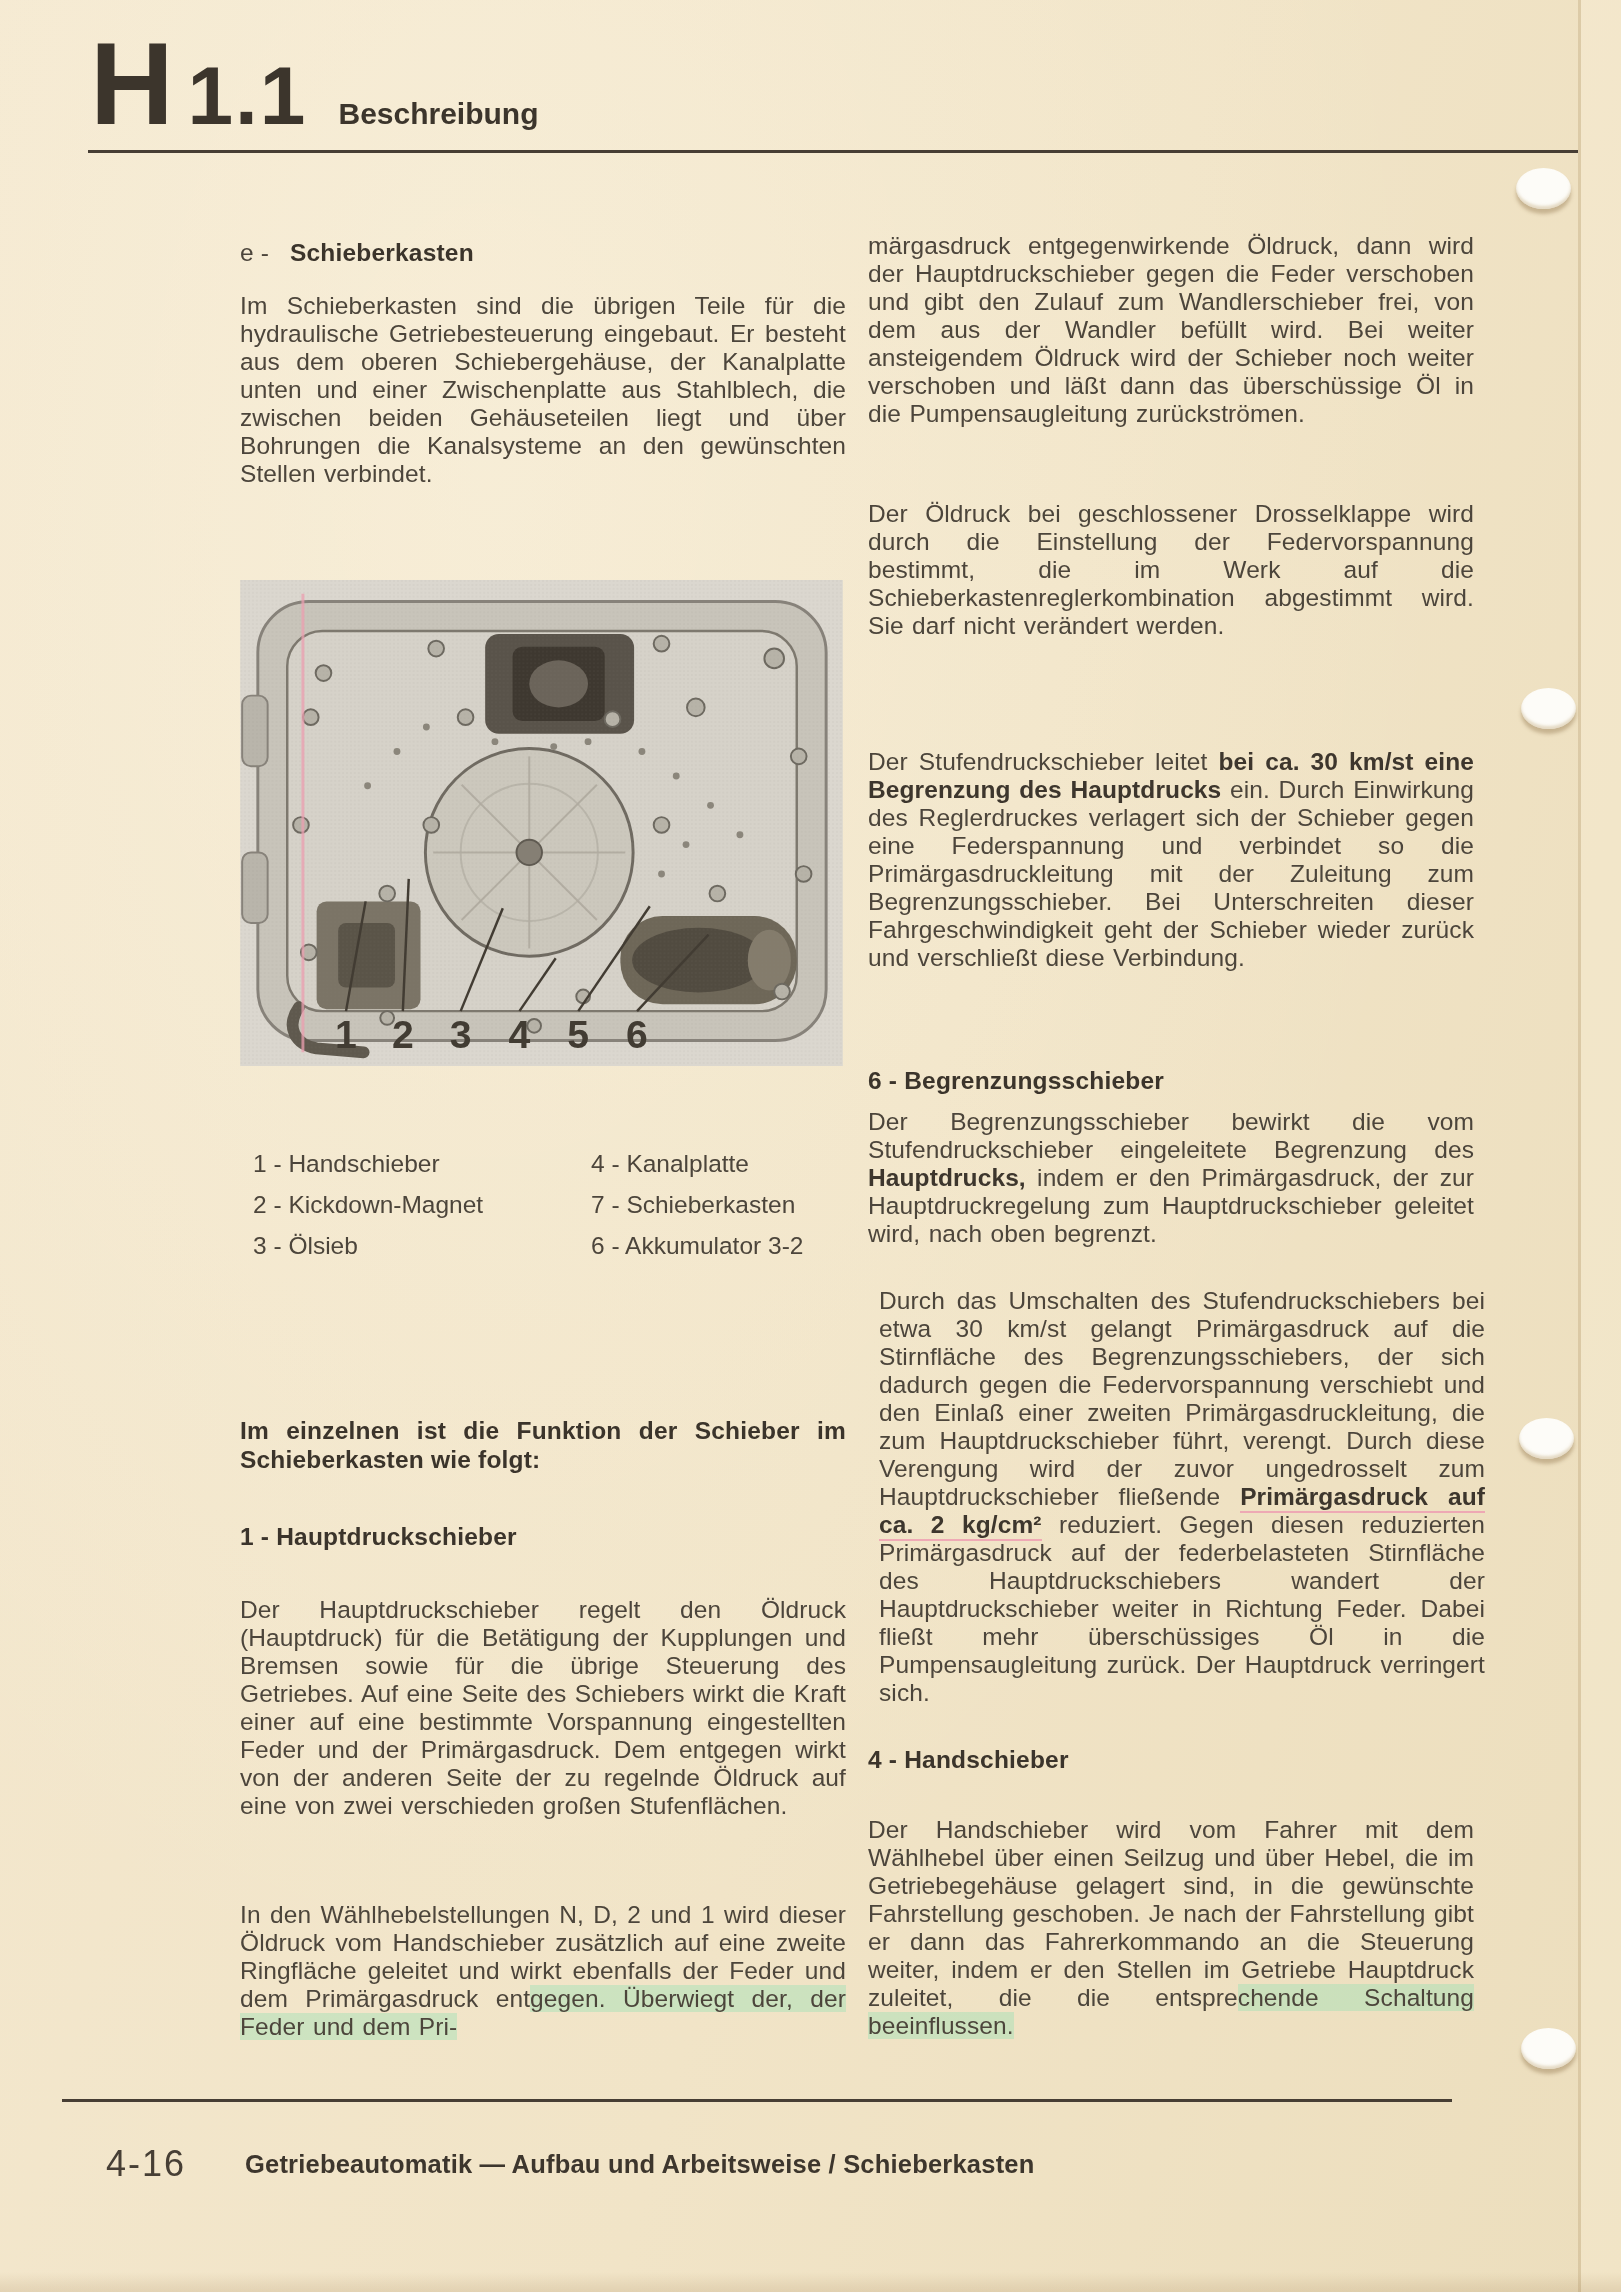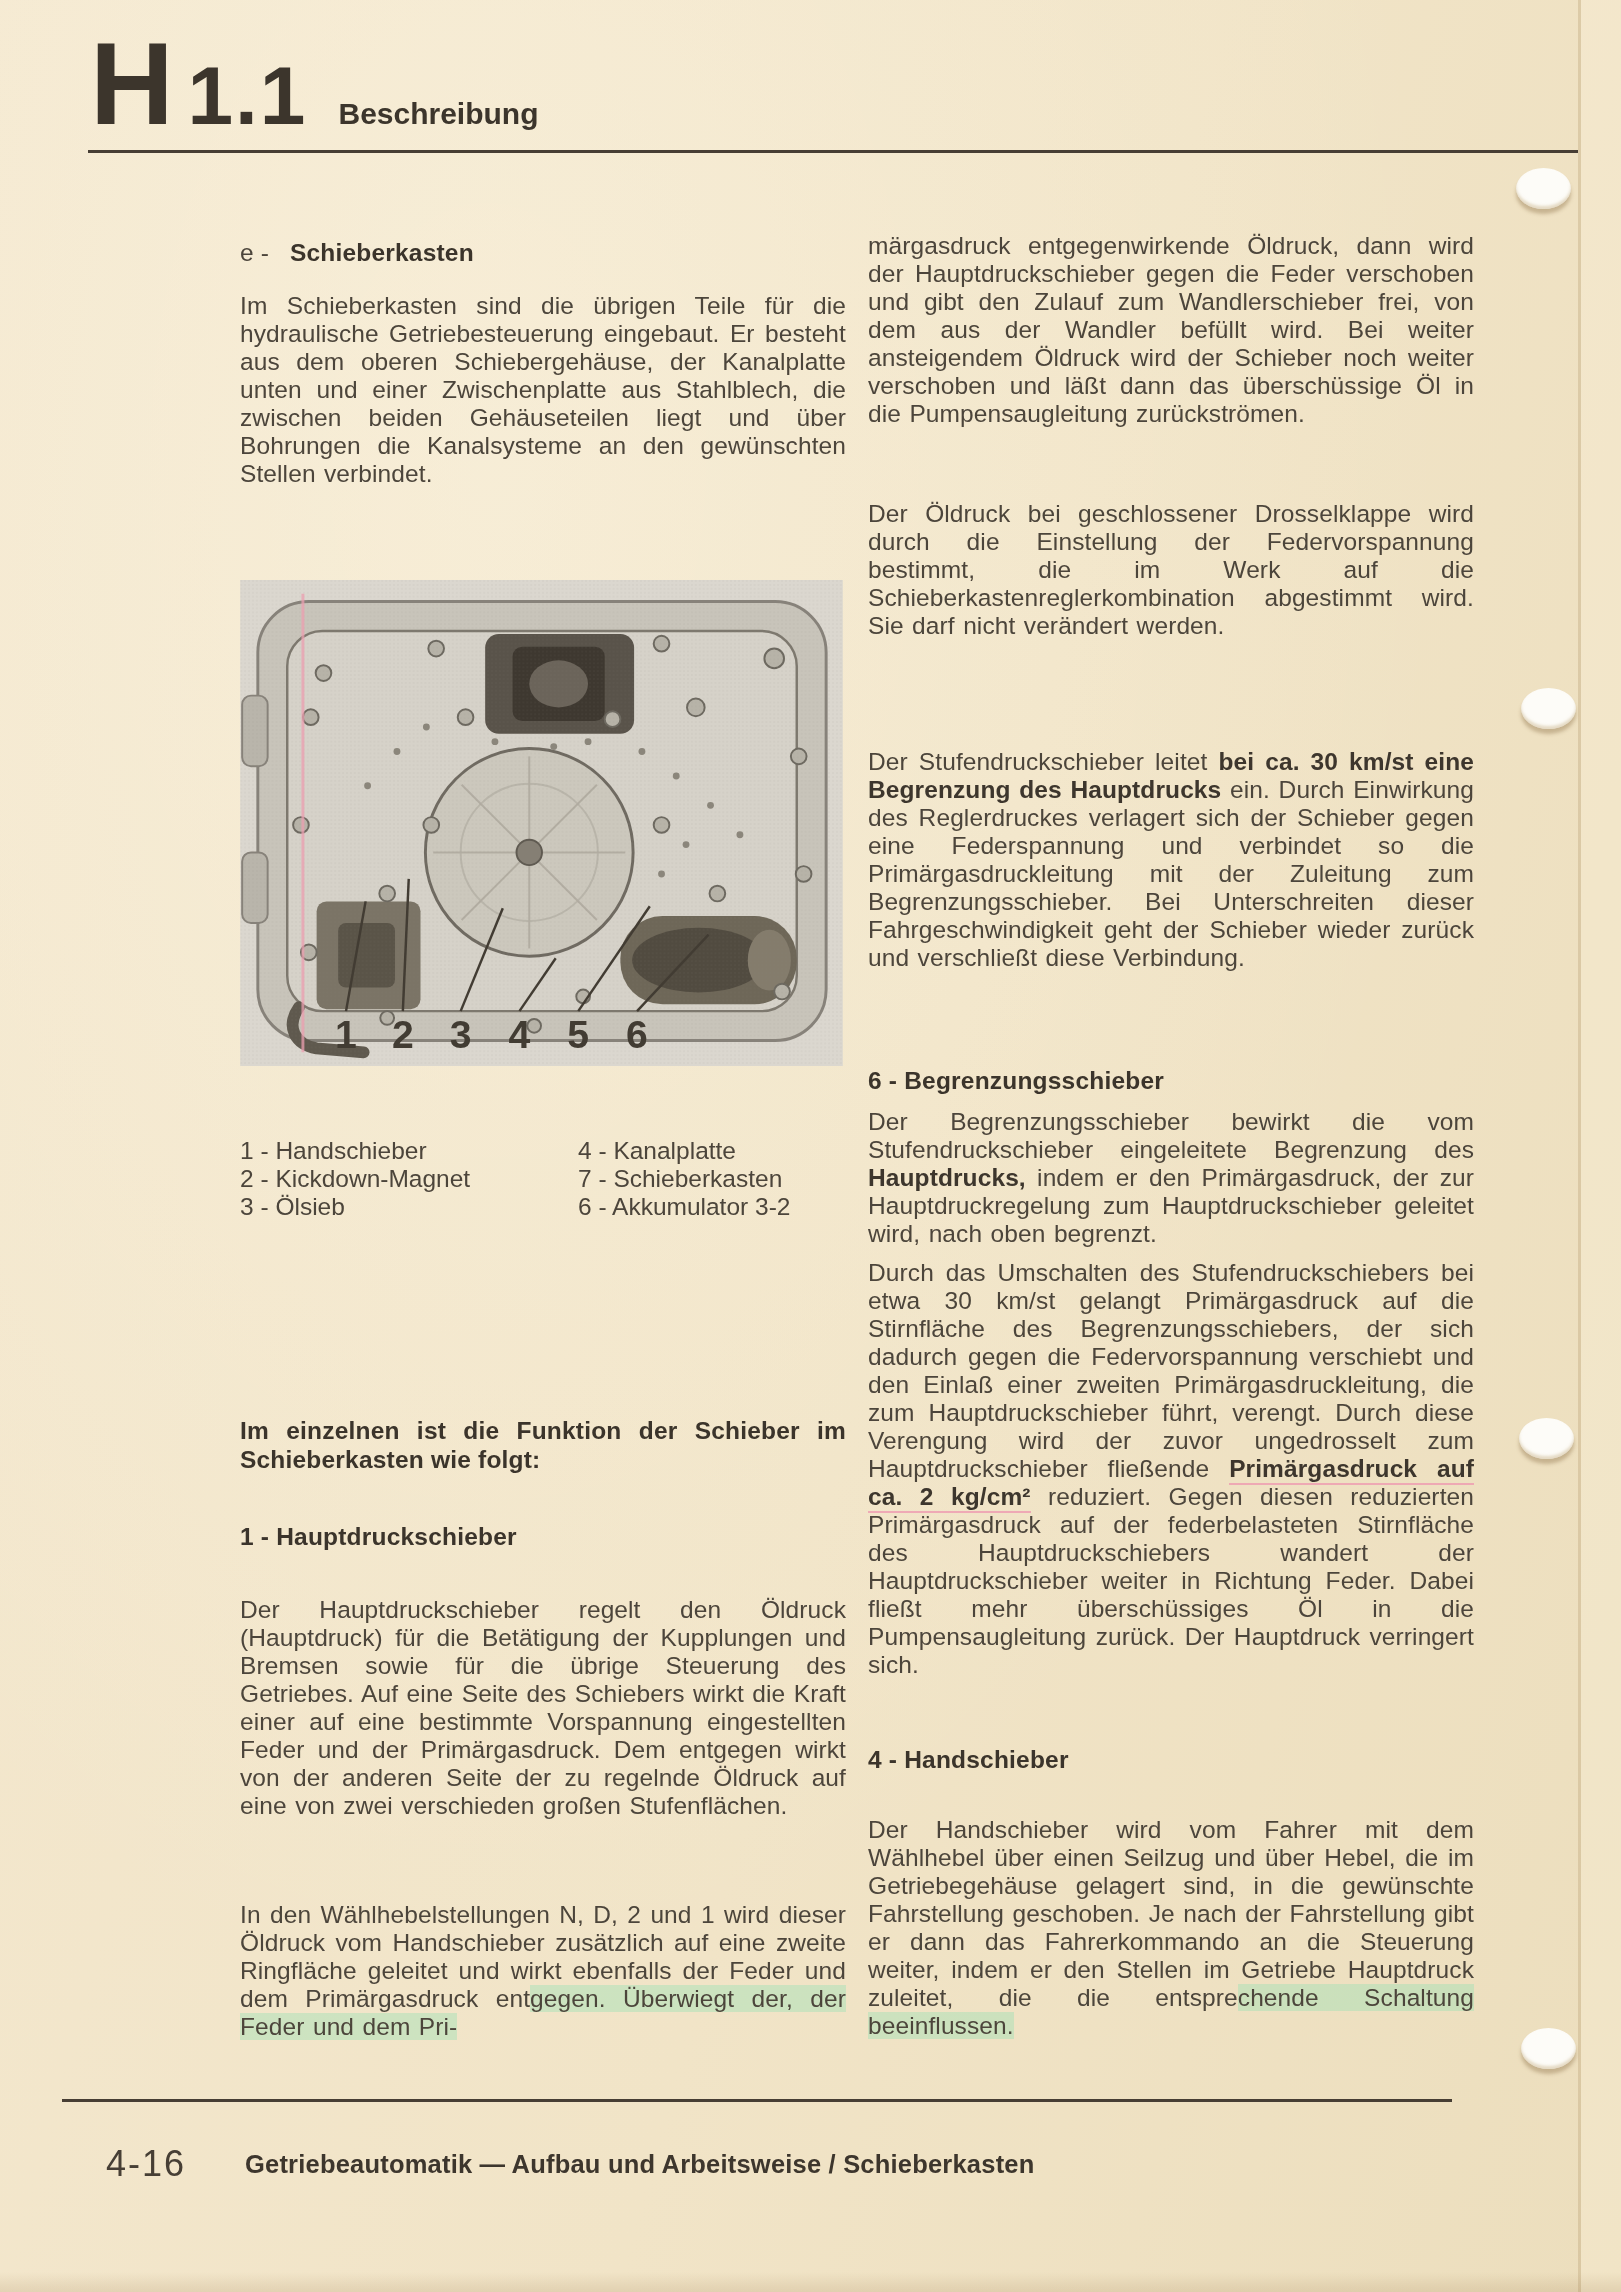--- a/index.html
+++ b/index.html
@@ -35,21 +35,21 @@
   .lc{left:240px;}
   .rc{left:868px;}
   .body-text{font-size:24.5px;line-height:28px;text-align:justify;color:#4c453b;
     letter-spacing:0.1px;word-spacing:1.5px;}
   .bold{font-weight:700;color:#3d362d;}
   .heading{font-size:24.5px;line-height:29px;font-weight:700;color:#3b342b;letter-spacing:0.2px;}
   .hl-green{background:rgba(150,225,180,0.40);box-decoration-break:clone;-webkit-box-decoration-break:clone;}
   .u-pink{border-bottom:2.9px solid rgba(238,150,175,0.75);padding-bottom:1px;}
   
   .legend-col{position:absolute;top:0;font-size:24.5px;line-height:28px;color:#4c453b;}
-  .legend-col div{margin:0;}
+  .legend-col div{margin:13px;}
   
   .figure{position:absolute;left:240px;top:580px;width:603px;height:486px;}
   
   .footer-number{position:absolute;left:106px;top:2143px;font-size:36px;font-weight:400;
     color:#473f35;letter-spacing:2px;}
   .footer-title{position:absolute;left:245px;top:2150px;font-size:25.5px;font-weight:700;color:#3d362d;letter-spacing:0.2px;}
 </style>
 </head>
 <body>
 
@@ -204,21 +204,21 @@
   <div class="block rc body-text" style="top:748px;">
     <span>Der Stufendruckschieber leitet </span><span class="bold">bei ca. 30 km/st eine Begrenzung des Hauptdrucks</span><span> ein. Durch Einwirkung des Reglerdruckes verlagert sich der Schieber gegen eine Federspannung und verbindet so die Primärgasdruckleitung mit der Zuleitung zum Begrenzungsschieber. Bei Unterschreiten dieser Fahrgeschwindigkeit geht der Schieber wieder zurück und verschließt diese Verbindung.</span>
   </div>
 
   <div class="block rc heading" style="top:1066px;">6 - Begrenzungsschieber</div>
 
   <div class="block rc body-text" style="top:1108px;">
     <span>Der Begrenzungsschieber bewirkt die vom Stufendruckschieber eingeleitete Begrenzung des </span><span class="bold">Hauptdrucks,</span><span> indem er den Primärgasdruck, der zur Hauptdruckregelung zum Hauptdruckschieber geleitet wird, nach oben begrenzt.</span>
   </div>
 
-  <div class="block rc body-text" style="top:1259px;">
+  <div class="block rc body-text" style="top:1287px;margin-left:11px;">
     <span>Durch das Umschalten des Stufendruckschiebers bei etwa 30 km/st gelangt Primärgasdruck auf die Stirnfläche des Begrenzungsschiebers, der sich dadurch gegen die Federvorspannung verschiebt und den Einlaß einer zweiten Primärgasdruckleitung, die zum Hauptdruckschieber führt, verengt. Durch diese Verengung wird der zuvor ungedrosselt zum Hauptdruckschieber fließende </span><span class="bold u-pink">Primärgasdruck auf ca. 2 kg/cm²</span><span> reduziert. Gegen diesen reduzierten Primärgasdruck auf der federbelasteten Stirnfläche des Hauptdruckschiebers wandert der Hauptdruckschieber weiter in Richtung Feder. Dabei fließt mehr überschüssiges Öl in die Pumpensaugleitung zurück. Der Hauptdruck verringert sich.</span>
   </div>
 
   <div class="block rc heading" style="top:1745px;">4 - Handschieber</div>
 
   <div class="block rc body-text" style="top:1816px;">
     <span>Der Handschieber wird vom Fahrer mit dem Wählhebel über einen Seilzug und über Hebel, die im Getriebegehäuse gelagert sind, in die gewünschte Fahrstellung geschoben. Je nach der Fahrstellung gibt er dann das Fahrerkommando an die Steuerung weiter, indem er den Stellen im Getriebe Hauptdruck zuleitet, die die entspre</span><span class="hl-green">chende Schaltung beeinflussen.</span>
   </div>
 
   <div class="rule footer-rule"></div>

